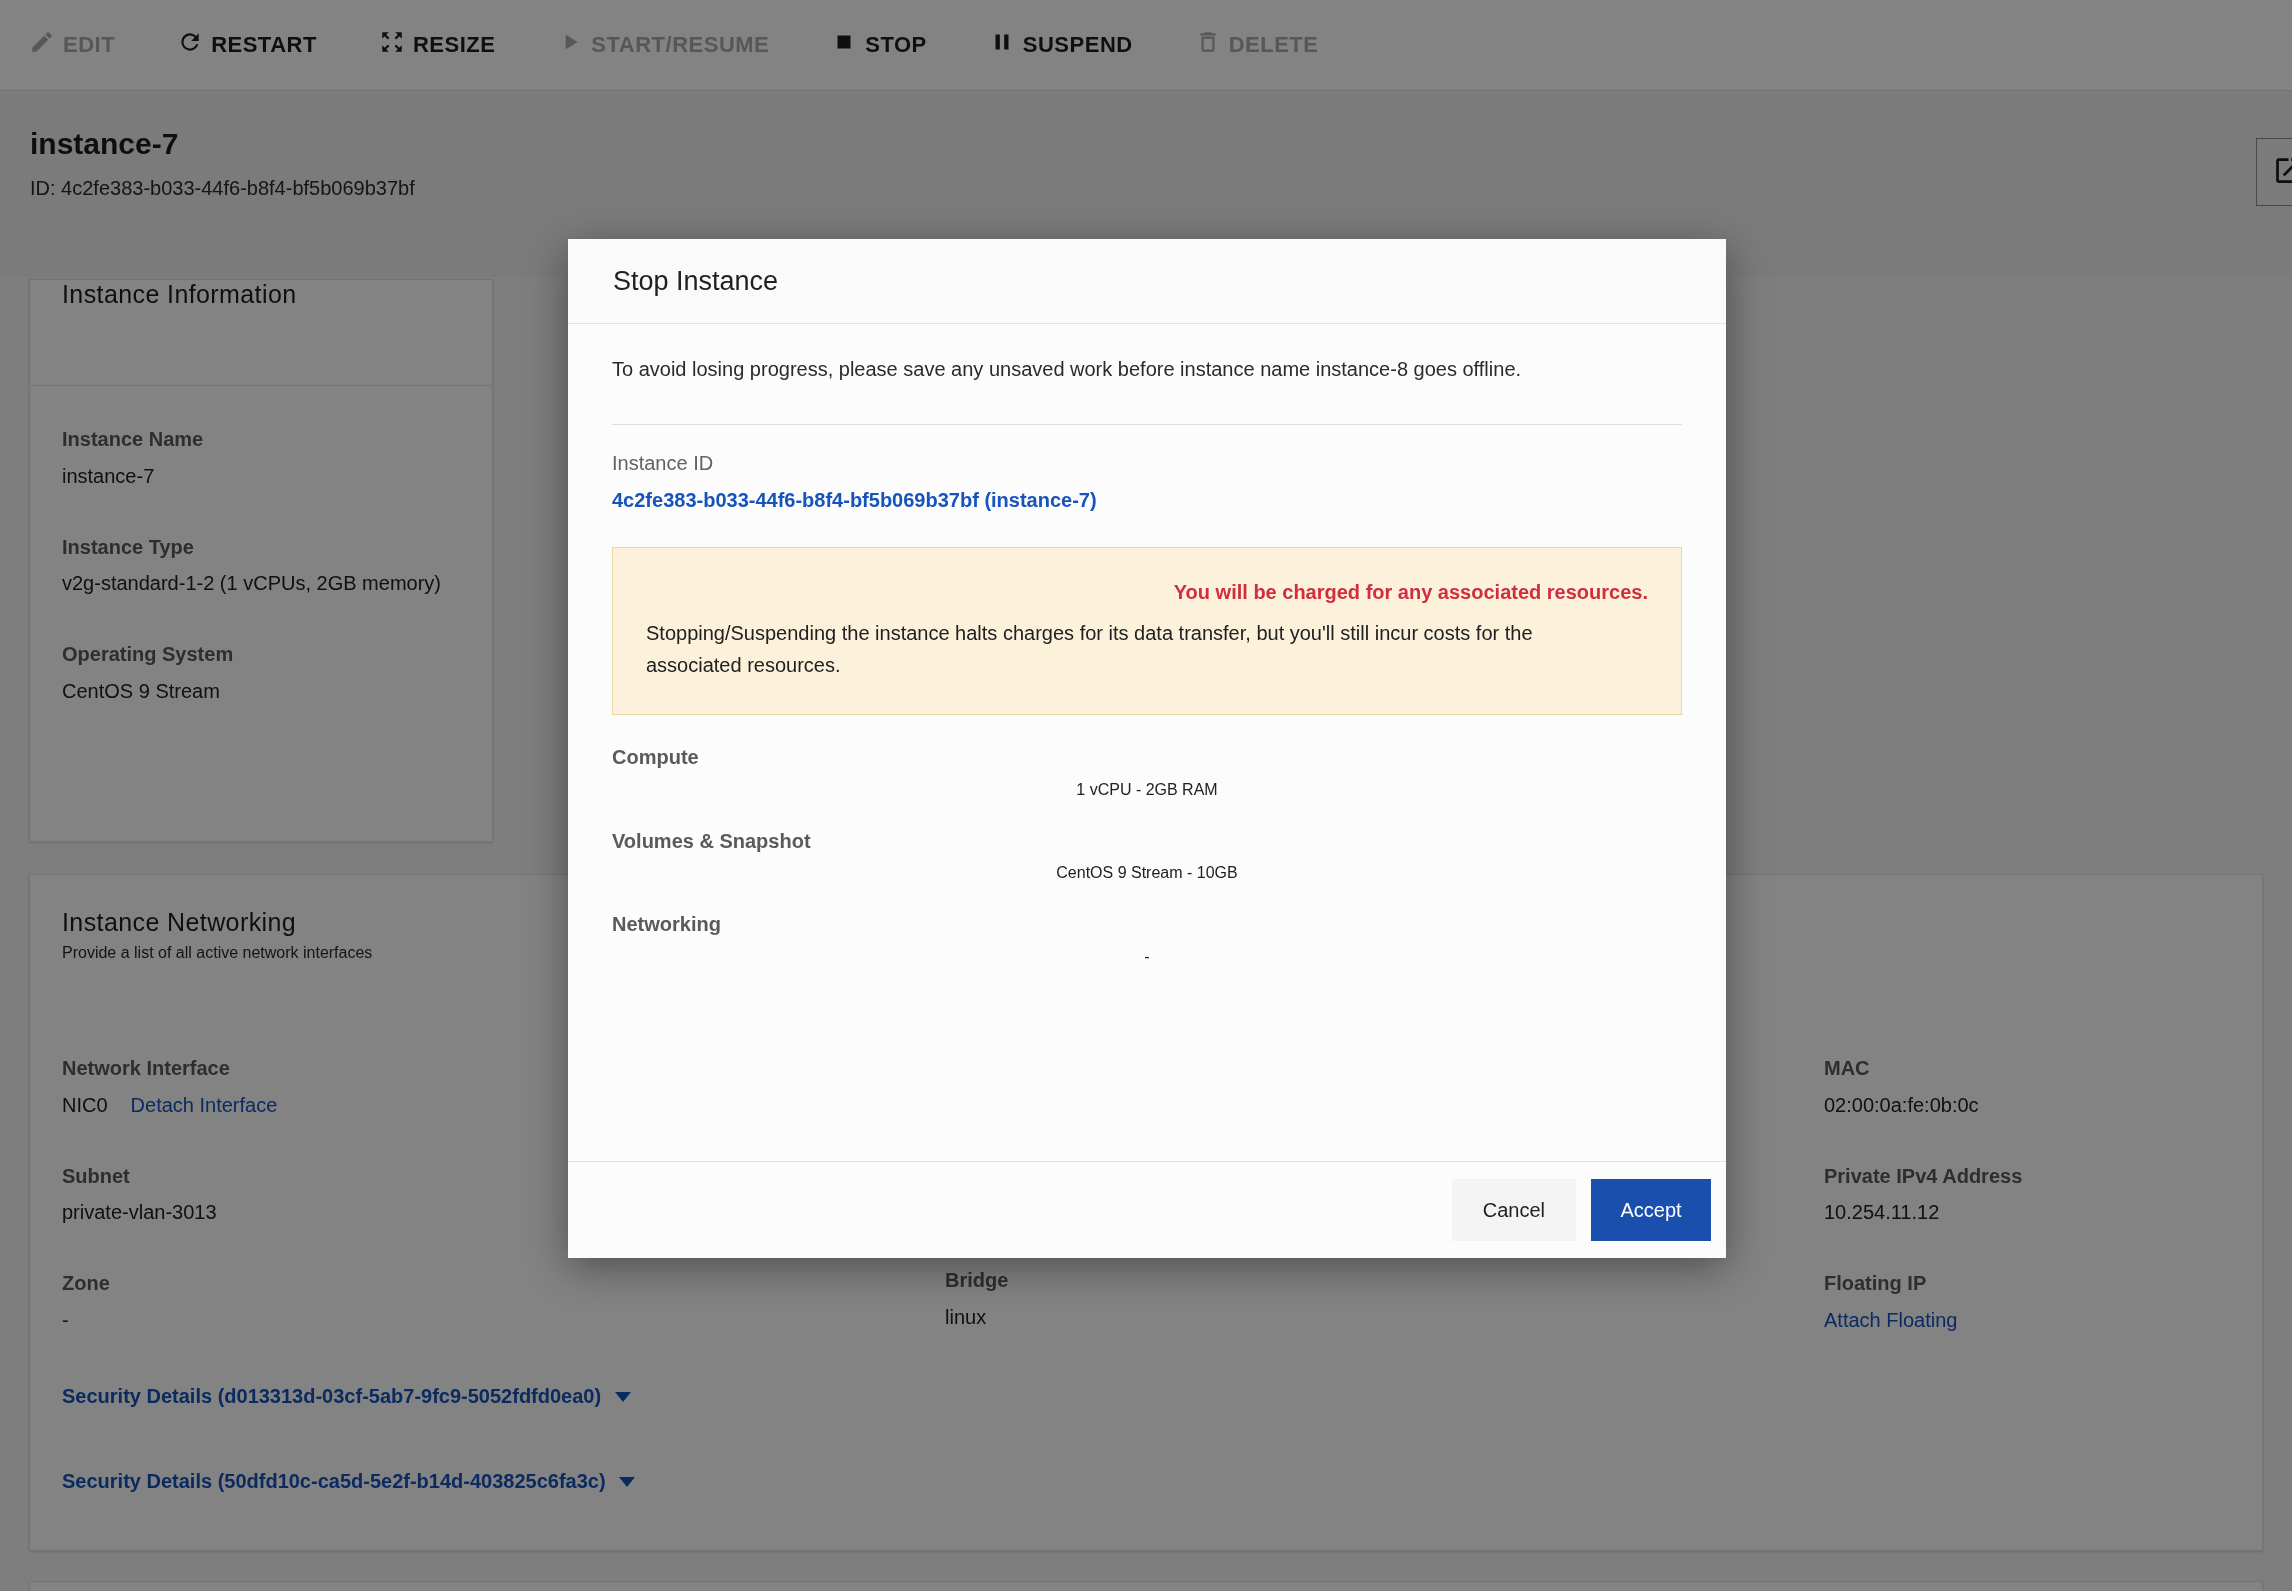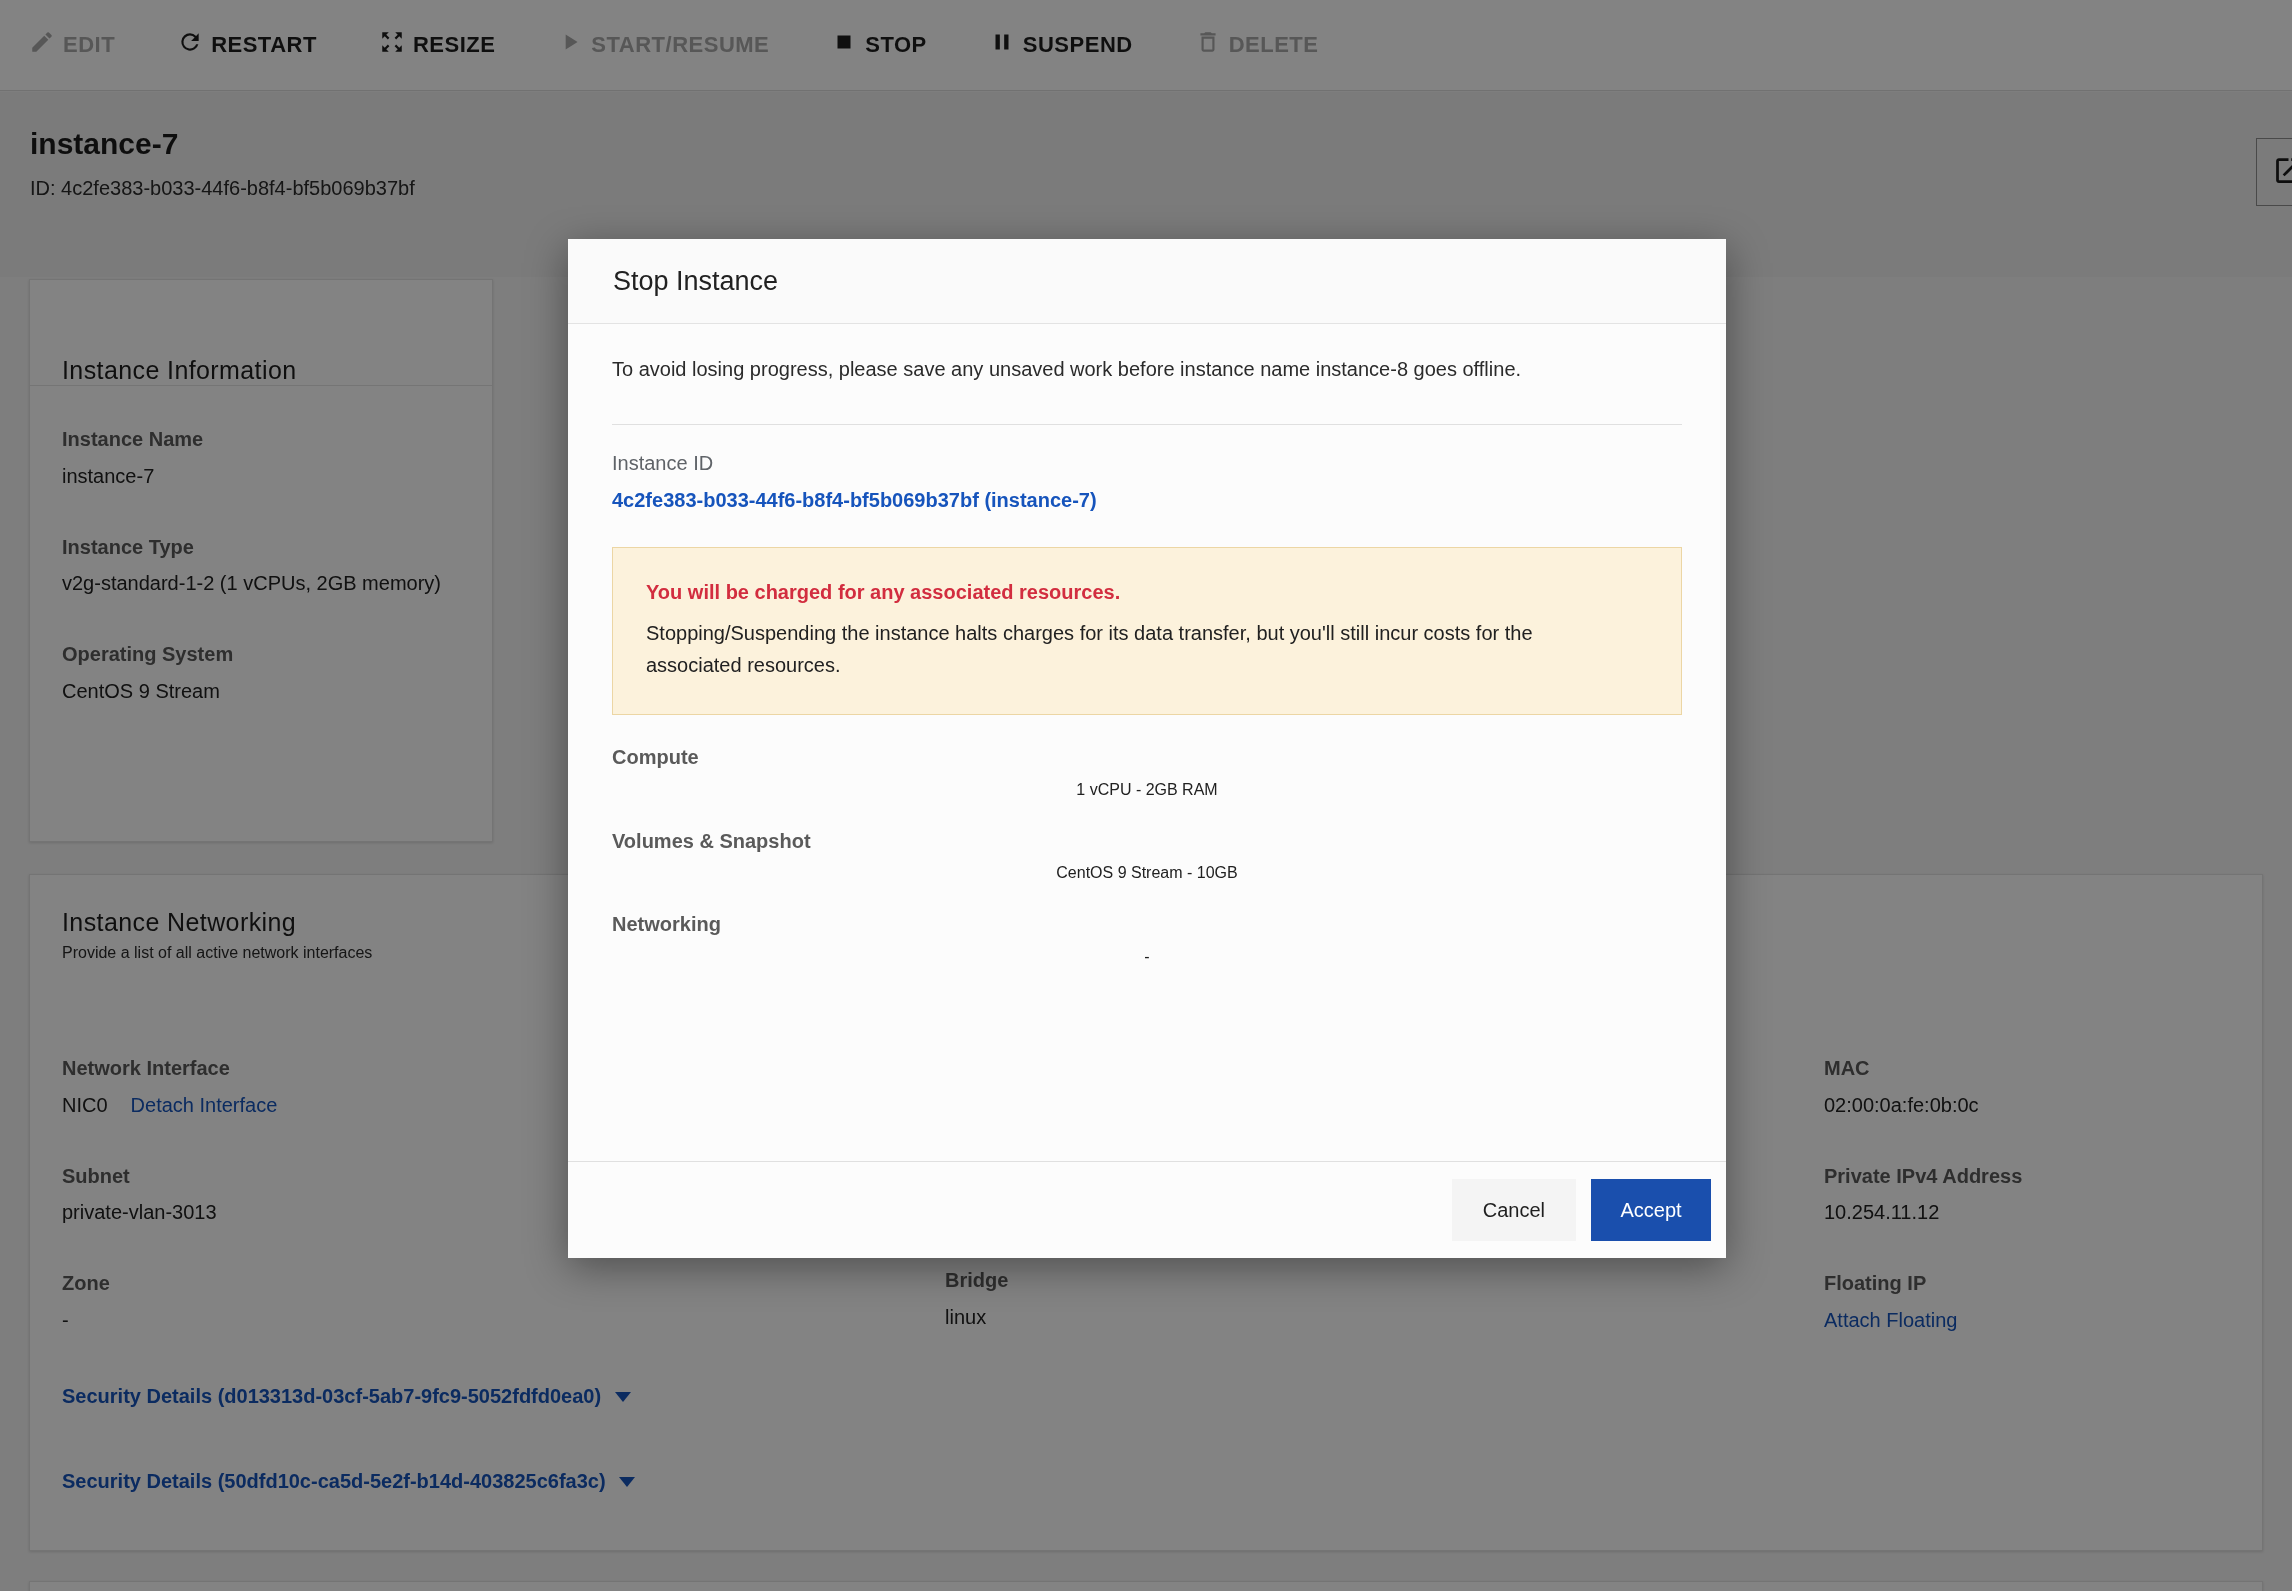--- a/index.html
+++ b/index.html
@@ -26,21 +26,21 @@
   
   .card { position:absolute; background:#ffffff; border:1px solid #e1e1e1;
     box-shadow:0 1px 2.9px rgba(0,0,0,.14); }
   .card-title { font-size:25px; font-weight:400; letter-spacing:0.4px; color:#1f1f1f; }
   .field-label { font-size:20px; font-weight:700; color:#5a5a5a; margin-bottom:11.6px; }
   .field-value { font-size:20px; color:#212121; line-height:27px; }
   .field-group { margin-bottom:46px; }
   .blue-link { color:#1654bc; cursor:pointer; text-decoration:none; }
 
   .card-info { left:29px; top:279px; width:464px; height:563px; }
-  .card-info .card-head { height:106px; border-bottom:1px solid #e3e3e3; display:flex; align-items:flex-end; padding-left:32px; }
+  .card-info .card-head { height:106px; border-bottom:1px solid #e3e3e3; display:flex; align-items:flex-start; padding-left:32px; }
   .card-info .card-body { padding:42px 32px 0; }
 
   .card-net { left:29px; top:874px; width:2234px; height:677px; }
   .net-title { position:absolute; left:32px; top:33px; }
   .net-subtitle { position:absolute; left:32px; top:69px; font-size:16px; color:#2b2b2b; }
   .net-col1 { position:absolute; left:32px; top:182px; }
   .net-col2 { position:absolute; left:915px; top:394px; }
   .net-col3 { position:absolute; left:1794px; top:182px; }
   .nic-row { display:flex; align-items:baseline; gap:23px; }
   .detach-link, .attach-link { font-size:20px; font-weight:500; }
@@ -60,21 +60,21 @@
   .modal-head { height:85px; border-bottom:1px solid #e3e3e3; background:#fafafa;
     display:flex; align-items:center; padding-left:45px; }
   .modal-title { font-size:27px; font-weight:500; color:#212121; }
   .modal-body { padding:29px 44px 0; }
   .modal-text { font-size:20px; line-height:32px; color:#2b2b2b; max-width:1014px; margin-bottom:39px; }
   .modal-divider { border:none; border-top:1px solid #e0e0e0; }
   .iid-block { margin-top:27px; }
   .iid-label { font-size:20px; font-weight:500; color:#5f6368; }
   .iid-link { display:inline-block; margin-top:13.5px; font-size:20px; font-weight:700; color:#1654bc; cursor:pointer; }
   .warn-box { margin-top:35px; background:#fcf2dc; border:1px solid #ecd6a4; padding:33px; }
-  .warn-title { font-size:20px; font-weight:700; color:#d22d3f; margin-bottom:13.5px; }
+  .warn-title { font-size:20px; font-weight:700; color:#d22d3f; margin-bottom:13.5px;text-align:right; }
   .warn-text { font-size:20px; line-height:32px; color:#212121; max-width:956px; }
   .assoc-row { margin-top:41px; display:flex; align-items:center; gap:15.4px;
     font-size:20px; font-weight:700; color:#1654bc; cursor:pointer; }
   .assoc-row .caret { border-left-width:7.7px; border-right-width:7.7px; border-top-width:9.7px; }
   .res-group { margin-top:31px; }
   .res-label { font-size:20px; font-weight:700; color:#5a5a5a; margin-bottom:11.6px; }
   .res-value { font-size:16px; color:#212121;text-align:center; }
   .modal-foot { position:absolute; left:0; bottom:0; width:100%; height:97px; background:#fcfcfc;
     border-top:1px solid #e0e0e0; display:flex; align-items:center; justify-content:flex-end; gap:15.4px; padding-right:15.4px; }
   .btn { height:62px; border:none; font-family:inherit; font-size:20px; font-weight:500; cursor:pointer; }

